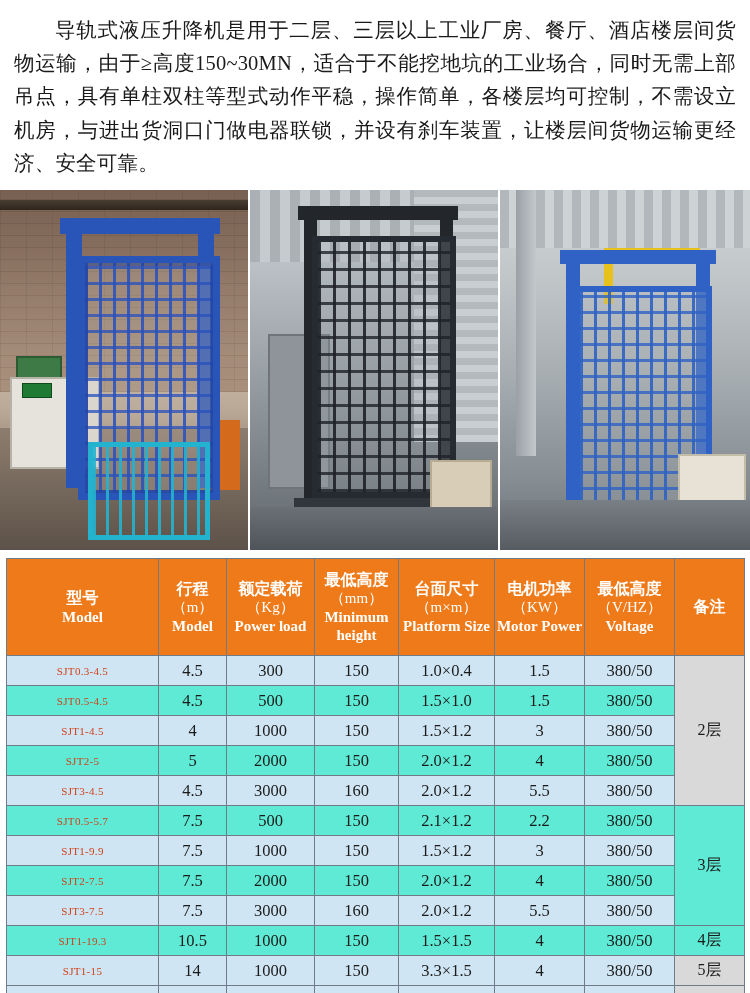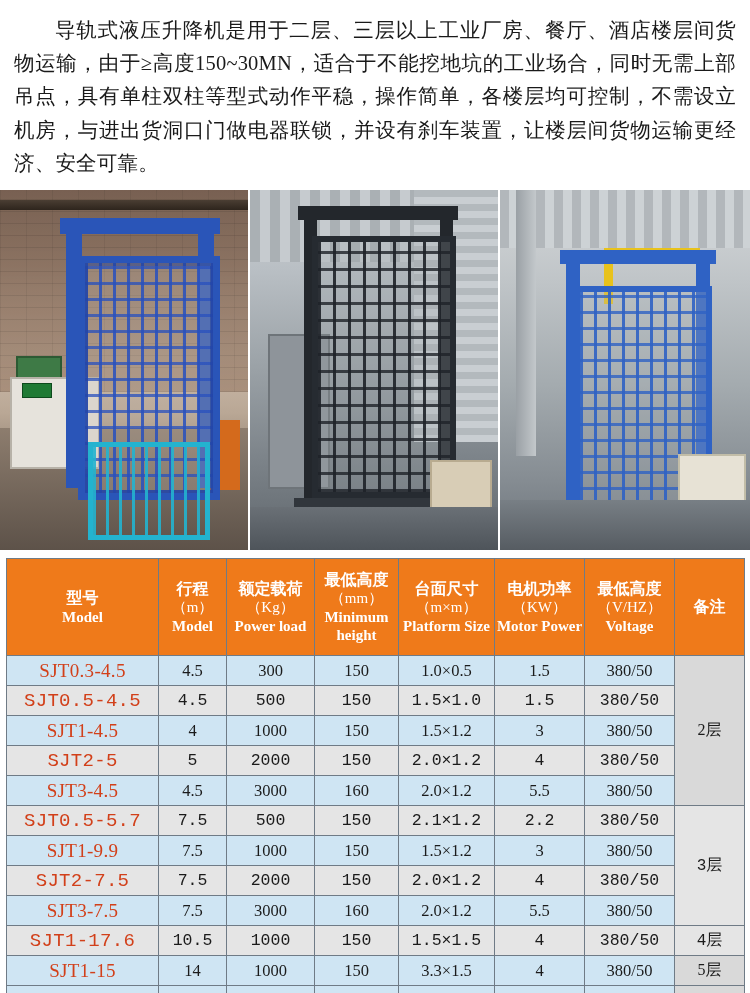--- a/index.html
+++ b/index.html
@@ -230,24 +230,24 @@
   thead th .unit {
     font-size: 15px;
     font-weight: normal;
   }
   tbody td {
     height: 25px;
     font-size: 16.5px;
     color: #1b1b1b;
     background: #cfe5f3;
   }
-  tbody tr.alt td { background: #e5e5e5; font-family: Liberation Mono, monospace; }
+  tbody tr.alt td { background: #5eead4; }
   tbody td.model {
     color: #d2401a;
-    font-size: 19px;
+    font-size: 11px;
     letter-spacing: .3px;
   }
   tbody td.note {
     background: #d9d9d9;
     color: #1b1b1b;
     font-size: 16px;
   }
   tbody tr.last td {
     height: 50px;
     font-size: 18px;
@@ -373,21 +373,21 @@
             <div>备注</div>
           </th>
         </tr>
       </thead>
       <tbody>
         <tr>
           <td class="model">SJT0.3-4.5</td>
           <td>4.5</td>
           <td>300</td>
           <td>150</td>
-          <td>1.0×0.5</td>
+          <td>1.0×0.4</td>
           <td>1.5</td>
           <td>380/50</td>
           <td class="note" rowspan="5">2层</td>
         </tr>
         <tr class="alt">
           <td class="model">SJT0.5-4.5</td>
           <td>4.5</td>
           <td>500</td>
           <td>150</td>
           <td>1.5×1.0</td>
@@ -454,21 +454,21 @@
           <td class="model">SJT3-7.5</td>
           <td>7.5</td>
           <td>3000</td>
           <td>160</td>
           <td>2.0×1.2</td>
           <td>5.5</td>
           <td>380/50</td>
         </tr>
 
         <tr class="alt">
-          <td class="model">SJT1-17.6</td>
+          <td class="model">SJT1-19.3</td>
           <td>10.5</td>
           <td>1000</td>
           <td>150</td>
           <td>1.5×1.5</td>
           <td>4</td>
           <td>380/50</td>
           <td class="note">4层</td>
         </tr>
         <tr>
           <td class="model">SJT1-15</td>

